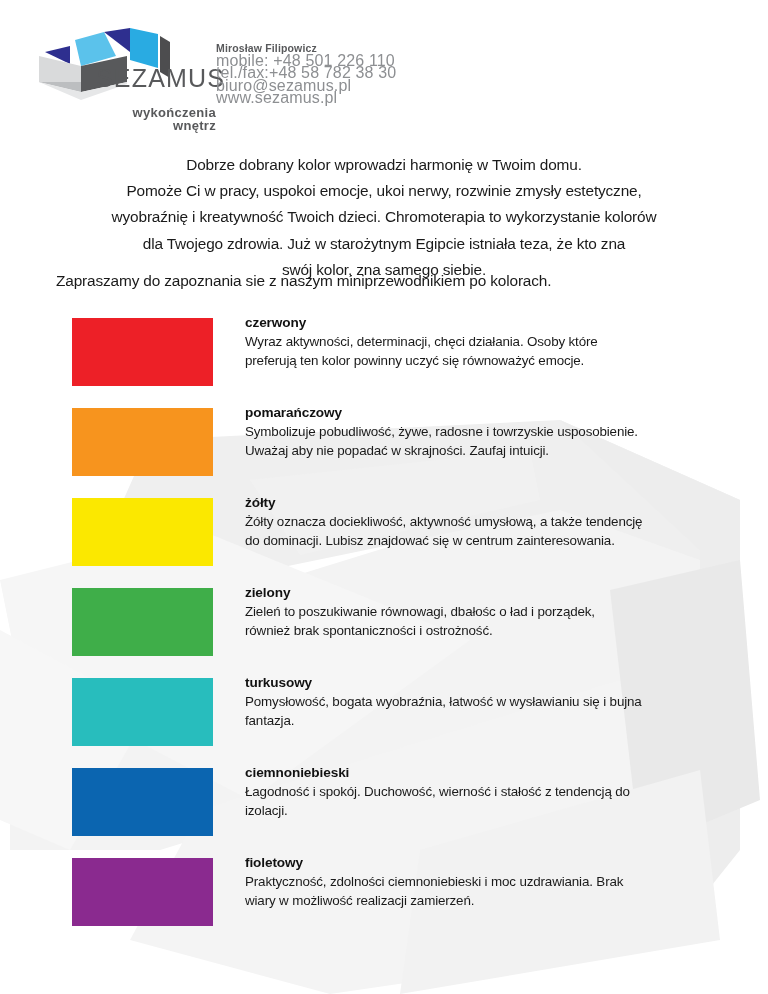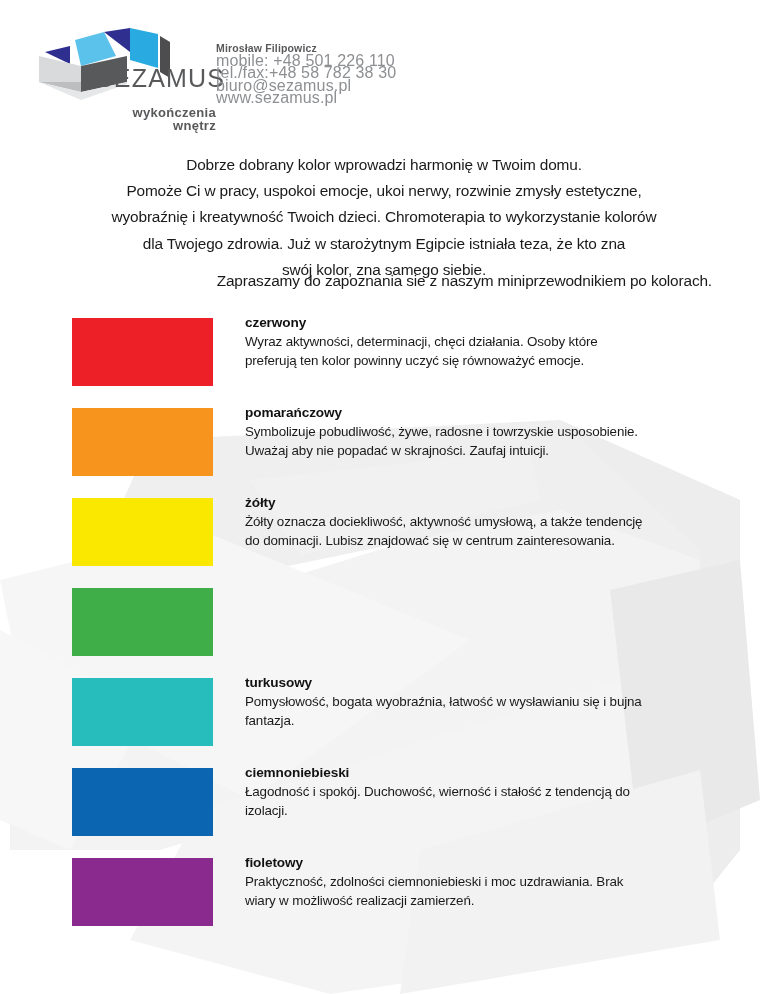--- a/index.html
+++ b/index.html
@@ -104,21 +104,21 @@
     font-size: 15.4px;
     line-height: 22.2px;
     color: #1a1a1a;
     letter-spacing: -0.15px;
   }
   #invite {
     position: absolute;
     left: 56px;
     top: 270px;
     width: 656px;
-    text-align: right;
+    text-align: left;
     z-index: 2;
   }
   #invite p {
     margin: 0;
     font-size: 15.4px;
     line-height: 22px;
     color: #1a1a1a;
     letter-spacing: -0.15px;
   }
 
@@ -250,20 +250,25 @@
     <div class="color-row">
       <div class="swatch" style="background: rgb(251, 232, 0);"></div>
       <div class="color-text">
         <p class="color-name">żółty</p>
         <p class="color-desc">Żółty oznacza dociekliwość, aktywność umysłową, a także tendencję</p>
         <p class="color-desc">do dominacji. Lubisz znajdować się w centrum zainteresowania.</p>
       </div>
     </div>
     <div class="color-row">
       <div class="swatch" style="background: rgb(63, 174, 73);"></div>
+      <div class="color-text">
+        <p class="color-name">zielony</p>
+        <p class="color-desc">Zieleń to poszukiwanie równowagi, dbałośc o ład i porządek,</p>
+        <p class="color-desc">również brak spontaniczności i ostrożność.</p>
+      </div>
     </div>
     <div class="color-row">
       <div class="swatch" style="background: rgb(40, 189, 189);"></div>
       <div class="color-text">
         <p class="color-name">turkusowy</p>
         <p class="color-desc">Pomysłowość, bogata wyobraźnia, łatwość w wysławianiu się i bujna</p>
         <p class="color-desc">fantazja.</p>
       </div>
     </div>
     <div class="color-row">

